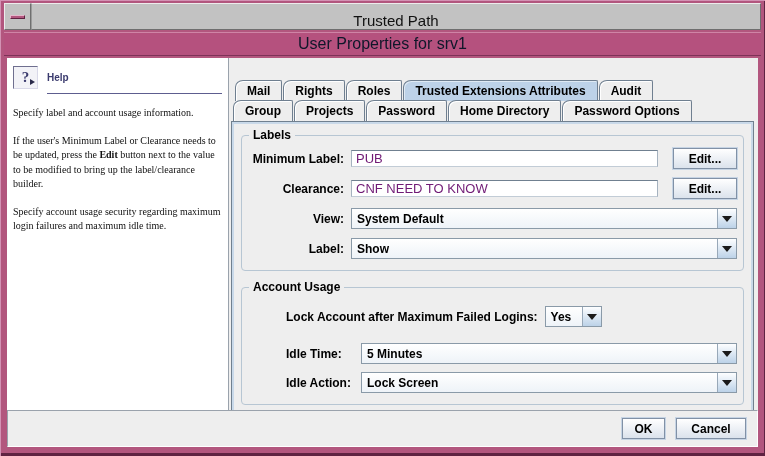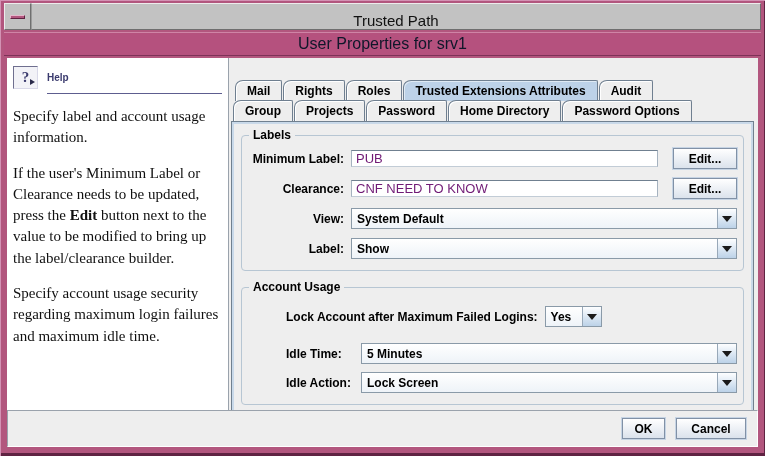--- a/index.html
+++ b/index.html
@@ -60,21 +60,21 @@
   .help-icon-arrow {
     position:absolute; right:2px; bottom:3px;
     width:0; height:0;
     border-top:3px solid transparent; border-bottom:3px solid transparent;
     border-left:5px solid #2a2a4a;
   }
   .help-title { font-weight:bold; font-size:10px; color:#3b3b6e; }
   .help-rule { height:1px; background:#5d5d8f; margin:4px 0 12px 34px; }
   .help-text p {
     font-family:"Liberation Serif", serif;
-    font-size:15px; line-height:1.42; color:#101010;
+    font-size:10px; line-height:1.42; color:#101010;
     margin-bottom:14px;
   }
   .help-text b { font-weight:bold; }
 
   
   .main-panel { flex:1; background:#eeeeee; padding:22px 4px 8px 2px; display:flex; flex-direction:column; min-width:0; }
 
   .tab-row { display:flex; position:relative; z-index:2; }
   .tab-row.row1 { padding-left:4px; }
   .tab-row.row2 { padding-left:2px; margin-top:-1px; }

